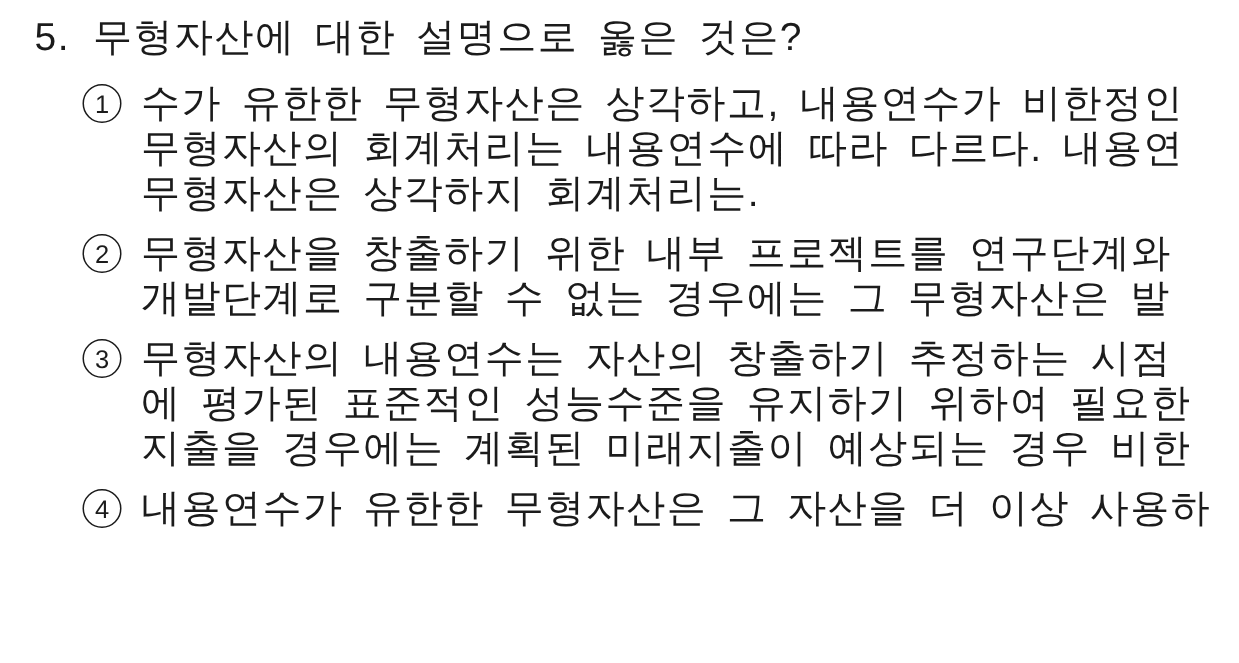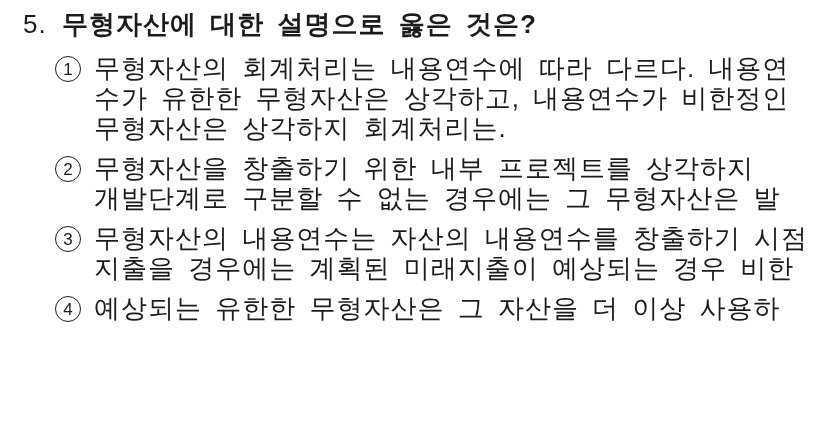--- a/index.html
+++ b/index.html
@@ -29,21 +29,20 @@
     letter-spacing: 1px;
     word-spacing: 5px;
     white-space: nowrap;
   }
   .q-number {
     flex: none;
     width: 39px;
   }
   .q-title {
     flex: none;
-    font-weight: bold;
   }
   .option {
     display: flex;
     align-items: flex-start;
     margin: 0 0 10px 55px;
   }
   .option:last-child {
     margin-bottom: 0;
   }
   .marker {
@@ -84,48 +83,49 @@
   <div class="q-header">
     <span class="q-number">5.</span>
     <span class="q-title">무형자산에 대한 설명으로 옳은 것은?</span>
   </div>
 
   <div class="option">
     <span class="marker">
       <span class="marker-digit">1</span>
     </span>
     <div class="option-text">
+      <div class="text-line">수가 유한한 무형자산은 상각하고, 내용연수가 비한정인</div>
       <div class="text-line">무형자산의 회계처리는 내용연수에 따라 다르다. 내용연</div>
-      <div class="text-line">수가 유한한 무형자산은 상각하고, 내용연수가 비한정인</div>
       <div class="text-line">무형자산은 상각하지 회계처리는.</div>
     </div>
   </div>
 
   <div class="option">
     <span class="marker">
       <span class="marker-digit">2</span>
     </span>
     <div class="option-text">
-      <div class="text-line">무형자산을 창출하기 위한 내부 프로젝트를 상각하지</div>
+      <div class="text-line">무형자산을 창출하기 위한 내부 프로젝트를 연구단계와</div>
       <div class="text-line">개발단계로 구분할 수 없는 경우에는 그 무형자산은 발</div>
     </div>
   </div>
 
   <div class="option">
     <span class="marker">
       <span class="marker-digit">3</span>
     </span>
     <div class="option-text">
-      <div class="text-line">무형자산의 내용연수는 자산의 내용연수를 창출하기 시점</div>
+      <div class="text-line">무형자산의 내용연수는 자산의 창출하기 추정하는 시점</div>
+      <div class="text-line">에 평가된 표준적인 성능수준을 유지하기 위하여 필요한</div>
       <div class="text-line">지출을 경우에는 계획된 미래지출이 예상되는 경우 비한</div>
     </div>
   </div>
 
   <div class="option">
     <span class="marker">
       <span class="marker-digit">4</span>
     </span>
     <div class="option-text">
-      <div class="text-line">예상되는 유한한 무형자산은 그 자산을 더 이상 사용하</div>
+      <div class="text-line">내용연수가 유한한 무형자산은 그 자산을 더 이상 사용하</div>
     </div>
   </div>
 
 </div>
 
 </body></html>

